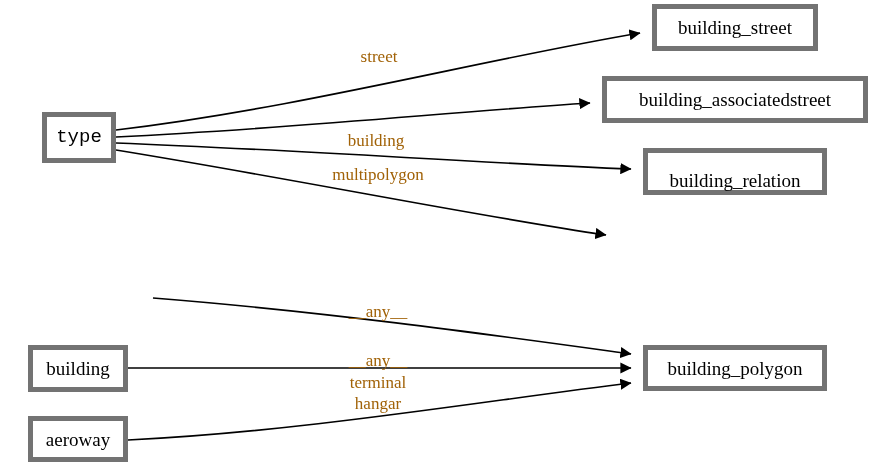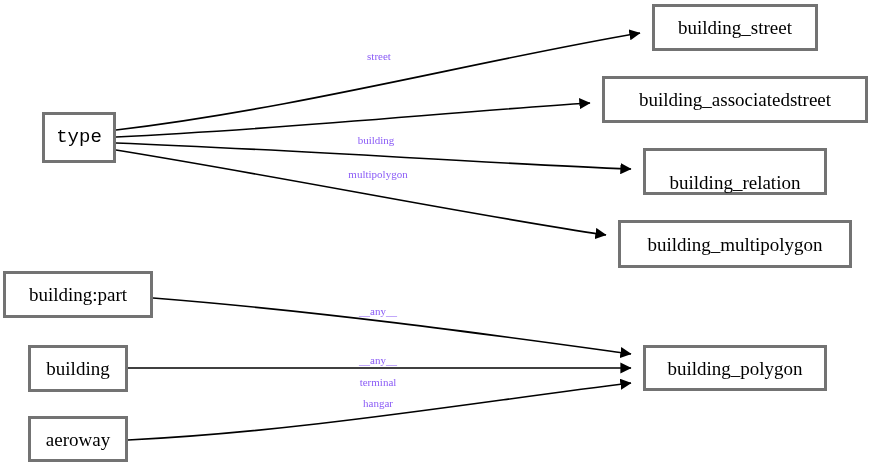--- a/index.html
+++ b/index.html
@@ -20,34 +20,34 @@
   #edges {
     position: absolute;
     left: 0;
     top: 0;
     width: 875px;
     height: 469px;
   }
   .node {
     position: absolute;
     box-sizing: border-box;
-    border: 3px solid #737373;
+    border: 5px solid #737373;
     background: #ffffff;
     display: flex;
     align-items: center;
     justify-content: center;
     color: #000000;
     font-size: 19px;
     line-height: 1;
     white-space: nowrap;
   }
   .edge-label {
     position: absolute;
-    color: #8b5cf6;
-    font-size: 11px;
+    color: #a16207;
+    font-size: 17px;
     line-height: 1;
     white-space: nowrap;
     transform: translate(-50%, -50%);
     background: transparent;
   }
 </style>
 </head>
 <body>
 
 <div id="canvas">
@@ -80,27 +80,21 @@
   </div>
 
   <div class="node" style="left:602px; top:76px; width:266px; height:47px;">
     <span>building_associatedstreet</span>
   </div>
 
   <div class="node" style="left:643px; top:148px; width:184px; height:47px;align-items:flex-end;">
     <span>building_relation</span>
   </div>
 
-  <div class="node" style="left:618px; top:220px; width:234px; height:48px;">
-    <span>building_multipolygon</span>
-  </div>
 
-  <div class="node" style="left:3px; top:271px; width:150px; height:47px;">
-    <span>building:part</span>
-  </div>
 
   <div class="node" style="left:28px; top:345px; width:100px; height:47px;">
     <span>building</span>
   </div>
 
   <div class="node" style="left:28px; top:416px; width:100px; height:46px;">
     <span>aeroway</span>
   </div>
 
   <div class="node" style="left:643px; top:345px; width:184px; height:46px;">

